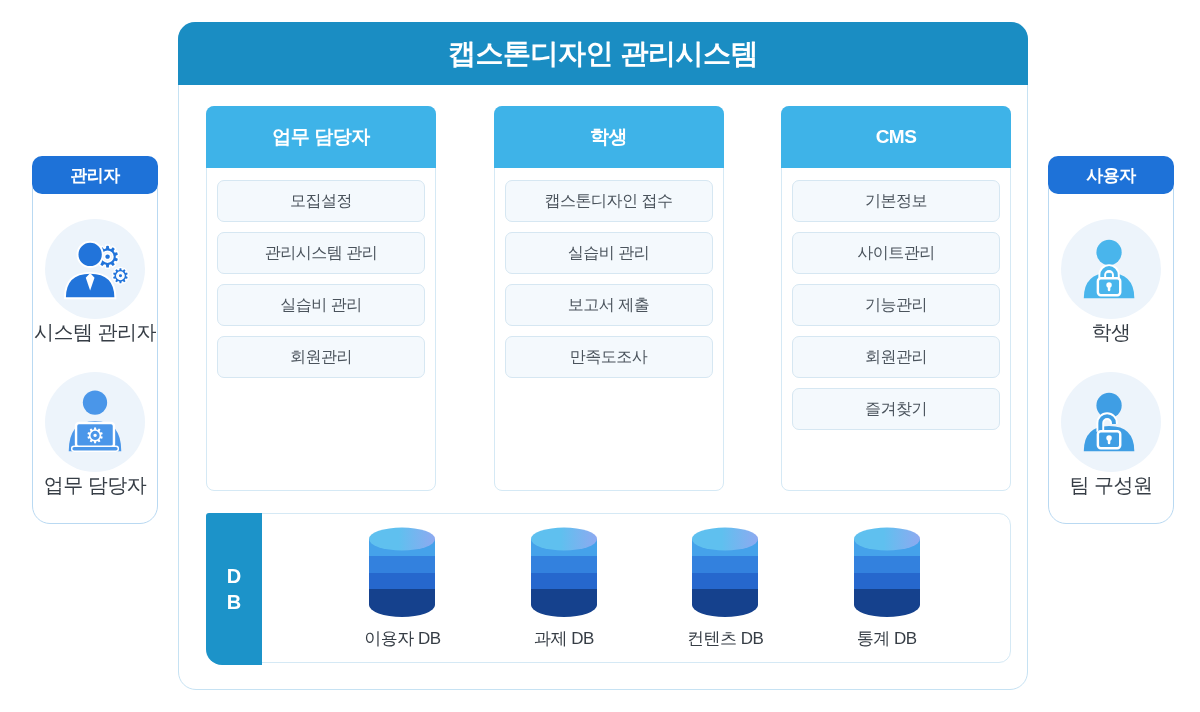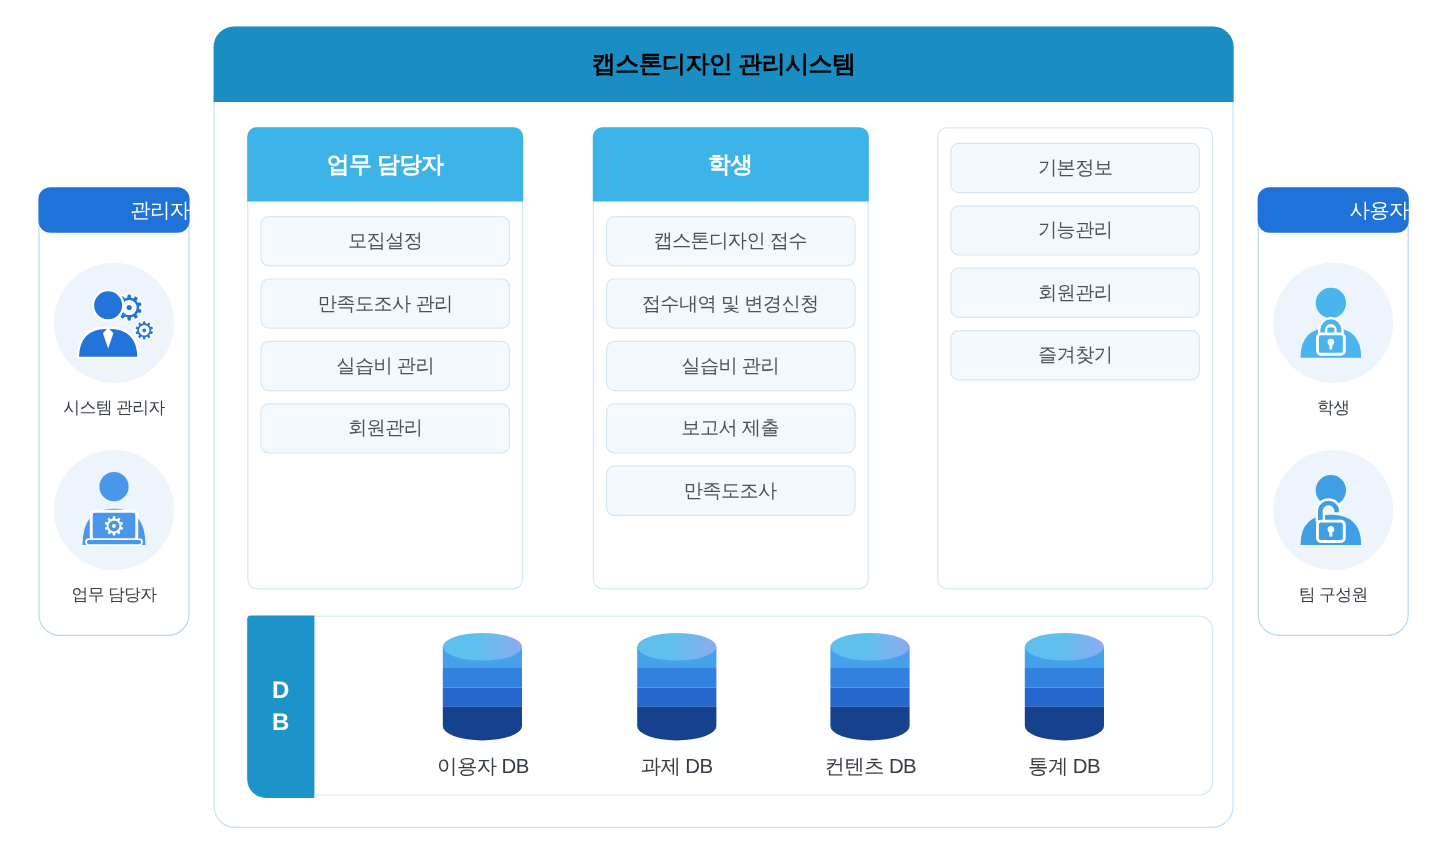--- a/index.html
+++ b/index.html
@@ -14,21 +14,21 @@
   html,body{width:1200px;height:712px;background:#fff;
     font-family:"Liberation Sans","DejaVu Sans",sans-serif;color:var(--label_text);}
   .page{position:relative;width:1200px;height:712px;overflow:hidden;background:#fff;}
 
   
   .main-frame{position:absolute;left:178px;top:22px;width:850px;height:668px;
     background:#fff;border:1px solid var(--frame_border);border-radius:18px;}
   .main-header{position:absolute;left:-1px;top:-1px;width:850px;height:63px;
     background:var(--main_header);border-radius:17px 17px 0 0;
     display:flex;align-items:center;justify-content:center;}
-  .main-title{color:#000000;font-size:20px;font-weight:bold;letter-spacing:-0.5px;}
+  .main-title{color:#ffffff;font-size:28px;font-weight:bold;letter-spacing:-0.5px;}
 
   .columns{position:absolute;left:27px;top:83px;width:805px;height:385px;
     display:flex;justify-content:space-between;}
   .column{width:230px;height:385px;background:#fff;border:1px solid var(--inner_border);
     border-radius:8px;}
   .col-header{height:62px;margin:-1px -1px 0 -1px;background:var(--col_header);
     border-radius:8px 8px 0 0;display:flex;align-items:center;justify-content:center;
     color:#fff;font-size:19px;font-weight:bold;letter-spacing:-0.5px;}
   .col-items{padding:12px 10px 0 10px;}
   .col-item{height:42px;margin-bottom:10px;background:var(--item_bg);
@@ -50,31 +50,31 @@
     letter-spacing:-0.5px;}
   .cyl-b0{fill:var(--cyl_b0);} .cyl-b1{fill:var(--cyl_b1);}
   .cyl-b2{fill:var(--cyl_b2);} .cyl-b3{fill:var(--cyl_b3);}
   .stopL{stop-color:var(--cyl_top_left);} .stopR{stop-color:var(--cyl_top_right);}
 
   
   .side-panel{position:absolute;width:126px;}
   .side-panel.left{left:32px;top:156px;}
   .side-panel.right{left:1048px;top:156px;border-radius:14px;}
   .panel-header{position:relative;z-index:2;height:38px;background:var(--side_header);
-    border-radius:10px;display:flex;align-items:center;justify-content:flex-end;
-    color:#fff;font-size:17px;font-weight:normal;letter-spacing:-0.5px;}
+    border-radius:10px;display:flex;align-items:center;justify-content:center;
+    color:#fff;font-size:17px;font-weight:bold;letter-spacing:-0.5px;}
   .panel-body{position:relative;z-index:1;margin-top:-6px;padding:30px 0 24px 0;
     border:1px solid #b9d9f2;border-radius:0 0 18px 18px;background:#fff;
     display:flex;flex-direction:column;align-items:center;}
   .role{display:flex;flex-direction:column;align-items:center;}
   .role + .role{margin-top:26px;}
   .icon-circle{width:100px;height:100px;border-radius:50%;background:var(--circle_bg);
     display:flex;align-items:center;justify-content:center;}
   .icon-circle svg{width:70px;height:70px;overflow:visible;}
-  .role-label{margin-top:12px;font-size:14px;font-weight:500;color:var(--label_text);
+  .role-label{font-size:20px;font-weight:500;color:var(--label_text);
     letter-spacing:-0.5px;}
   [data-name="admin-gears-icon"]{color:var(--icon_admin);}
   [data-name="staff-laptop-icon"]{color:var(--icon_staff);}
   [data-name="student-lock-icon"]{color:var(--icon_student);}
   [data-name="member-unlock-icon"]{color:var(--icon_member);}
   .gear-glyph{font-family:"DejaVu Sans",sans-serif;}
 </style>
 </head>
 <body>
 
@@ -124,40 +124,41 @@
   <div class="main-frame" data-name="system-frame">
     <div class="main-header" data-name="system-header">
       <span class="main-title" data-name="page-title">캡스톤디자인 관리시스템</span>
     </div>
 
     <div class="columns" data-name="system-columns">
   <div class="column" data-name="system-column">
     <div class="col-header" data-name="column-header">업무 담당자</div>
     <div class="col-items" data-name="column-items">
             <div class="col-item" data-name="menu-item">모집설정</div>
-            <div class="col-item" data-name="menu-item">만족도조사 관리</div>
+            <div class="col-item" data-name="menu-item">관리시스템 관리</div>
             <div class="col-item" data-name="menu-item">실습비 관리</div>
             <div class="col-item" data-name="menu-item">회원관리</div>
           </div>
   </div>
 
   <div class="column" data-name="system-column">
     <div class="col-header" data-name="column-header">학생</div>
     <div class="col-items" data-name="column-items">
             <div class="col-item" data-name="menu-item">캡스톤디자인 접수</div>
-            <div class="col-item" data-name="menu-item">접수내역 및 변경신청</div>
             <div class="col-item" data-name="menu-item">실습비 관리</div>
             <div class="col-item" data-name="menu-item">보고서 제출</div>
             <div class="col-item" data-name="menu-item">만족도조사</div>
           </div>
   </div>
 
   <div class="column" data-name="system-column">
+    <div class="col-header" data-name="column-header">CMS</div>
     <div class="col-items" data-name="column-items">
             <div class="col-item" data-name="menu-item">기본정보</div>
+            <div class="col-item" data-name="menu-item">사이트관리</div>
             <div class="col-item" data-name="menu-item">기능관리</div>
             <div class="col-item" data-name="menu-item">회원관리</div>
             <div class="col-item" data-name="menu-item">즐겨찾기</div>
           </div>
   </div>
 </div>
 
     <div class="db-section" data-name="db-section">
       <div class="db-tab" data-name="db-tab">
         <span data-name="db-tab-letter">D</span>

